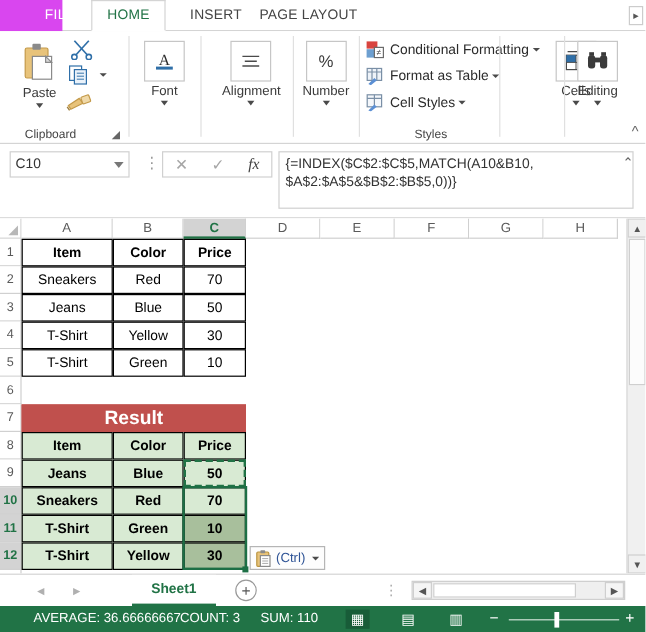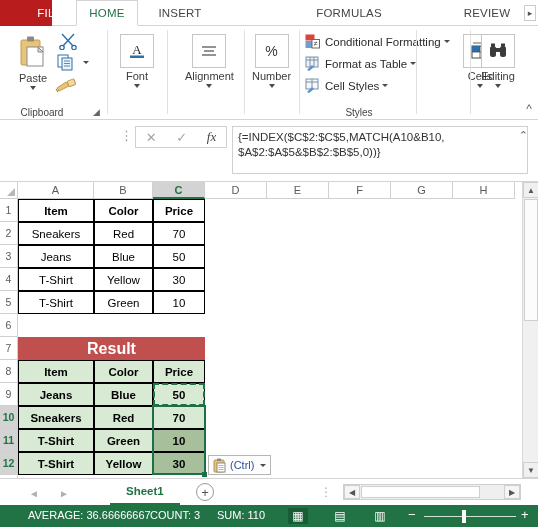--- a/index.html
+++ b/index.html
@@ -14,21 +14,21 @@
   #app { position: relative; width: 538px; height: 527px; background: #fff; }
 
   
   .tabbar {
     position: absolute; top: 0; left: 0; width: 538px; height: 26px;
     background: #fff;
     border-bottom: 1px solid #d4d4d4;
   }
   .tab-file {
     position: absolute; left: 0; top: 0; width: 52px; height: 26px;
-    background: #b91c1c; color: #fff;
+    background: #d946ef; color: #fff;
     font-size: 11.5px; letter-spacing: .3px;
     display: flex; align-items: center; justify-content: center; padding-left: 48px;
   }
   .tab {
     position: absolute; top: 0; height: 26px;
     display: flex; align-items: center; justify-content: center;
     font-size: 11.5px; color: #444; letter-spacing: .2px;
     white-space: nowrap;
   }
   .tab.active {
@@ -286,22 +286,21 @@
 </style>
 </head>
 <body>
 
 <div id="app">
 
   <div class="tabbar">
     <div class="tab-file">FILE</div>
     <div class="tab" style="left:146px;width:68px;">INSERT</div>
     <div class="tab active" style="left:76px;width:62px;">HOME</div>
-    <div class="tab" style="left:306px;width:86px;">FORMULAS</div>
-    <div class="tab" style="left:452px;width:70px;">REVIEW</div>
+    <div class="tab" style="left:206px;width:102px;">PAGE LAYOUT</div>
     <div class="tab-overflow">▸</div>
   </div>
 
   <div class="ribbon">
 
     <div class="rgroup" style="left:0;width:108px;">
       <div class="big-btn" style="left:16px;top:8px;">
         <span>
           <svg width="34" height="36" viewBox="0 0 34 36">
             <rect x="5" y="6" width="19" height="25" rx="1.5" fill="#e8c37a" stroke="#c49a4a"></rect>
@@ -459,20 +458,24 @@
         </span>
         <span class="big-label">Editing</span>
         <span class="caret-dn"></span>
       </div>
     </div>
 
     <div class="collapse-caret">^</div>
   </div>
 
   <div class="fbar">
+    <div class="namebox">
+      <span>C10</span>
+      <span class="nb-caret"></span>
+    </div>
     <div class="fb-dots">⋮</div>
     <div class="fb-icons">
       <span>✕</span>
       <span>✓</span>
       <span class="fx">fx</span>
     </div>
     <div class="fbinput">{=INDEX($C$2:$C$5,MATCH(A10&amp;B10,
 $A$2:$A$5&amp;$B$2:$B$5,0))}</div>
     <div class="fb-expand">⌃</div>
   </div>

